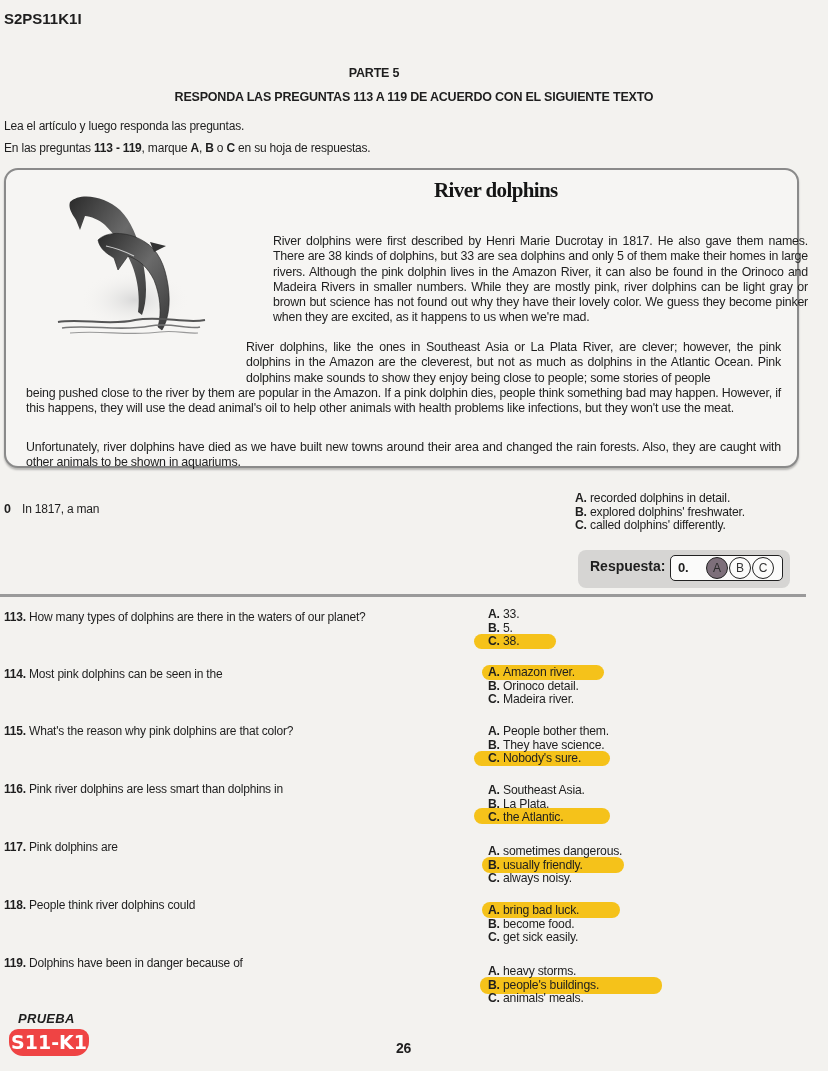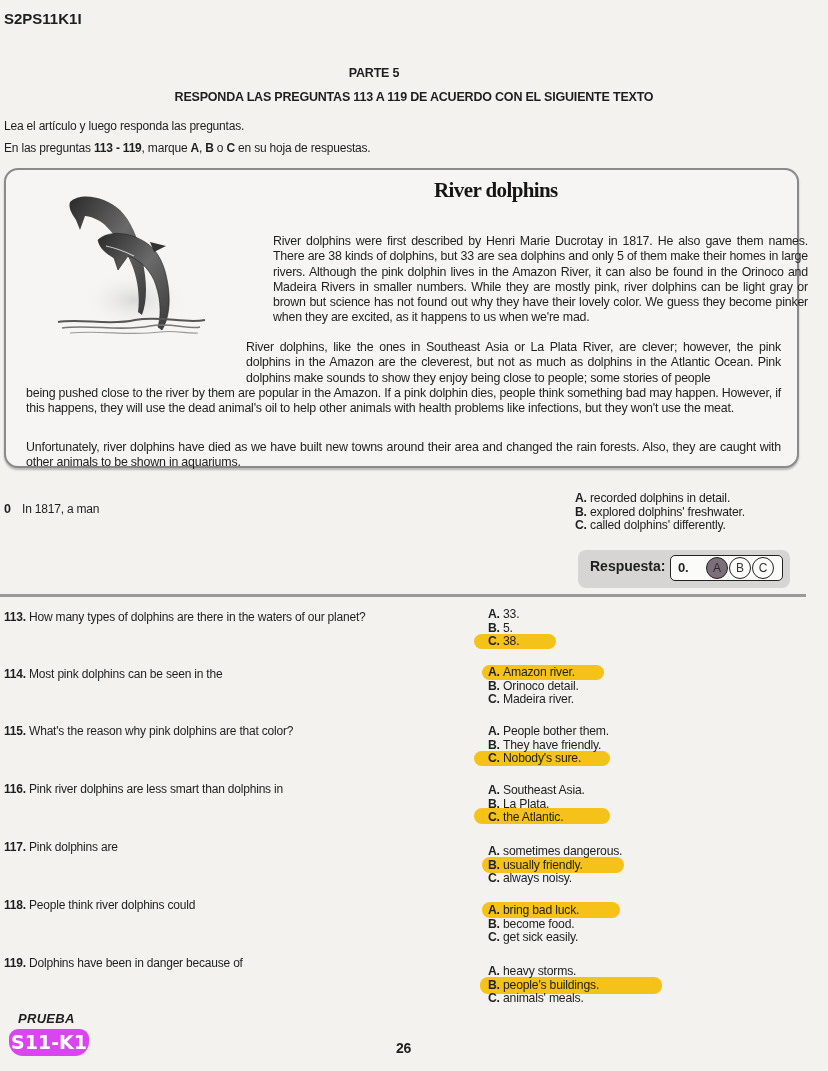--- a/index.html
+++ b/index.html
@@ -125,21 +125,21 @@
     .opts .row span { position: relative; z-index: 1; }
 
     .footer-prueba {
       left: 18px; top: 1011px;
       font-weight: bold; font-size: 13px;
       letter-spacing: 0.3px;
       font-style: italic;
     }
     .footer-badge {
       left: 9px; top: 1029px; width: 80px; height: 27px;
-      background: #d946ef;
+      background: #ef4444;
       border-radius: 9px 9px 14px 14px;
       color: #fff;
       font-weight: bold;
       font-size: 19px;
       text-align: center;
       line-height: 27px;
       font-family: "DejaVu Sans", sans-serif;
       letter-spacing: 0;
     }
     .page-num {
@@ -217,21 +217,21 @@
 <div class="abs q" style="left:4px; top:667px;"><b>114.</b> <span>Most pink dolphins can be seen in the</span></div>
 <div class="abs opts" style="left:488px; top:666px;">
   <div class="row"><div class="hl" style="width:122px; height:15px; top:-1px; left:-6px;"></div><span class="letter">A.</span><span>Amazon river.</span></div>
   <div class="row"><span class="letter">B.</span><span>Orinoco detail.</span></div>
   <div class="row"><span class="letter">C.</span><span>Madeira river.</span></div>
 </div>
 
 <div class="abs q" style="left:4px; top:724px;"><b>115.</b> <span>What's the reason why pink dolphins are that color?</span></div>
 <div class="abs opts" style="left:488px; top:725px;">
   <div class="row"><span class="letter">A.</span><span>People bother them.</span></div>
-  <div class="row"><span class="letter">B.</span><span>They have friendly.</span></div>
+  <div class="row"><span class="letter">B.</span><span>They have science.</span></div>
   <div class="row"><div class="hl" style="width:136px; height:15px; top:-1px; left:-14px;"></div><span class="letter">C.</span><span>Nobody's sure.</span></div>
 </div>
 
 <div class="abs q" style="left:4px; top:782px;"><b>116.</b> <span>Pink river dolphins are less smart than dolphins in</span></div>
 <div class="abs opts" style="left:488px; top:784px;">
   <div class="row"><span class="letter">A.</span><span>Southeast Asia.</span></div>
   <div class="row"><span class="letter">B.</span><span>La Plata.</span></div>
   <div class="row"><div class="hl" style="width:136px; height:16px; top:-3px; left:-14px;"></div><span class="letter">C.</span><span>the Atlantic.</span></div>
 </div>
 

